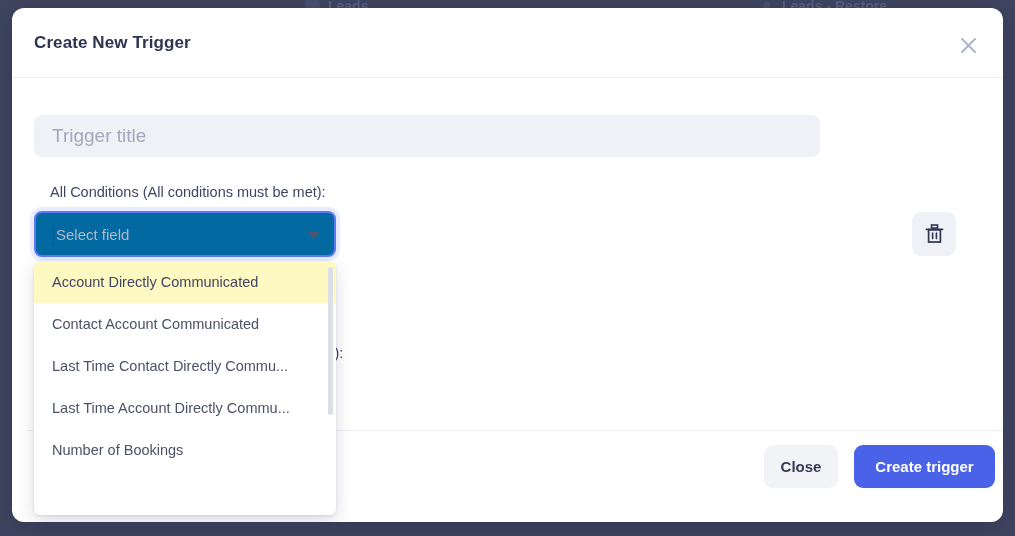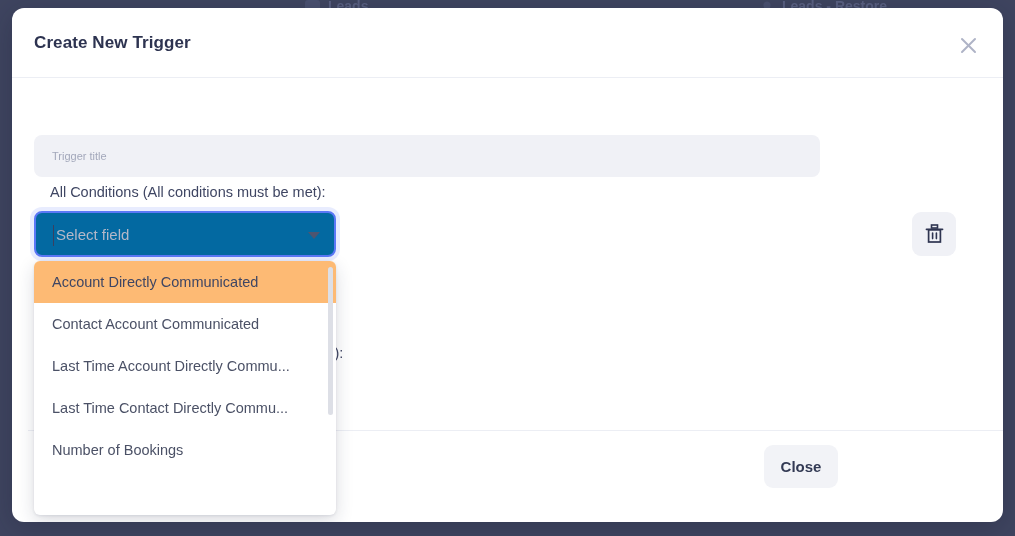--- a/index.html
+++ b/index.html
@@ -56,22 +56,22 @@
     width: 22px; height: 22px; cursor: pointer;
     display: flex; align-items: center; justify-content: center;
   }
   .close-btn svg { display: block; }
 
   .modal-body { position: absolute; left: 0; top: 71px; width: 991px; height: 370px; }
 
   .title-input {
     position: absolute; left: 22px; top: 36px; width: 786px; height: 42px;
     background: #f0f1f6; border: none; border-radius: 8px;
-    padding: 0 18px; font-size: 11px; color: #3a4060;
-    font-family: "Liberation Sans", sans-serif; outline: none; margin-top: 20px;
+    padding: 0 18px; font-size: 19px; color: #3a4060;
+    font-family: "Liberation Sans", sans-serif; outline: none;
   }
   .title-input::placeholder { color: #a3a8bb; }
 
   .cond-label {
     position: absolute; font-size: 14.5px; color: #3f4663; white-space: nowrap; margin-left: 16px;
   }
   .cond-label-all { left: 22px; top: 105px; }
   .cond-label-any { left: 22px; top: 266px; }
 
   
@@ -107,21 +107,21 @@
     box-shadow: 0 6px 18px rgba(30,35,70,.16), 0 1px 3px rgba(30,35,70,.10);
     overflow: hidden; z-index: 30;
   }
   .dd-list { position: absolute; inset: 0; }
   .dd-item {
     height: 42px; display: flex; align-items: center;
     padding: 0 18px; font-size: 14.5px; color: #4b5166;
     cursor: pointer; white-space: nowrap; overflow: hidden;
     text-overflow: ellipsis;
   }
-  .dd-item.highlighted { background: #fdba74; color: #3f4663; }
+  .dd-item.highlighted { background: #fef9c3; color: #3f4663; }
   .dd-scroll-track {
     position: absolute; right: 3px; top: 5px; width: 5px; height: 244px;
   }
   .dd-scroll-thumb {
     position: absolute; right: 3px; top: 6px; width: 5px; height: 148px;
     background: #dddfe6; border-radius: 3px; cursor: pointer;
   }
 
   
   .trash-btn {
@@ -198,28 +198,29 @@
           <rect x="3.6" y="5.8" width="11.8" height="12.2" fill="none" stroke="#2e3450" stroke-width="1.7"></rect>
           <line x1="7.6" y1="9" x2="7.6" y2="14.6" stroke="#2e3450" stroke-width="1.6" stroke-linecap="round"></line>
           <line x1="11.4" y1="9" x2="11.4" y2="14.6" stroke="#2e3450" stroke-width="1.6" stroke-linecap="round"></line>
         </svg>
       </button>
 
       <div class="dropdown">
         <div class="dd-list" id="dd-list">
             <div class="dd-item highlighted">Account Directly Communicated</div>
             <div class="dd-item">Contact Account Communicated</div>
+            <div class="dd-item">Last Time Contact Directly Commu...</div>
             <div class="dd-item">Last Time Account Directly Commu...</div>
-            <div class="dd-item">Last Time Contact Directly Commu...</div>
             <div class="dd-item">Number of Bookings</div>
           </div>
         <div class="dd-scroll-track"></div>
         <div class="dd-scroll-thumb"></div>
       </div>
 
     </div>
 
     <div class="modal-footer">
       <button class="btn btn-close">Close</button>
+      <button class="btn btn-create">Create trigger</button>
     </div>
 
   </div>
 </div>
 
 </body></html>

